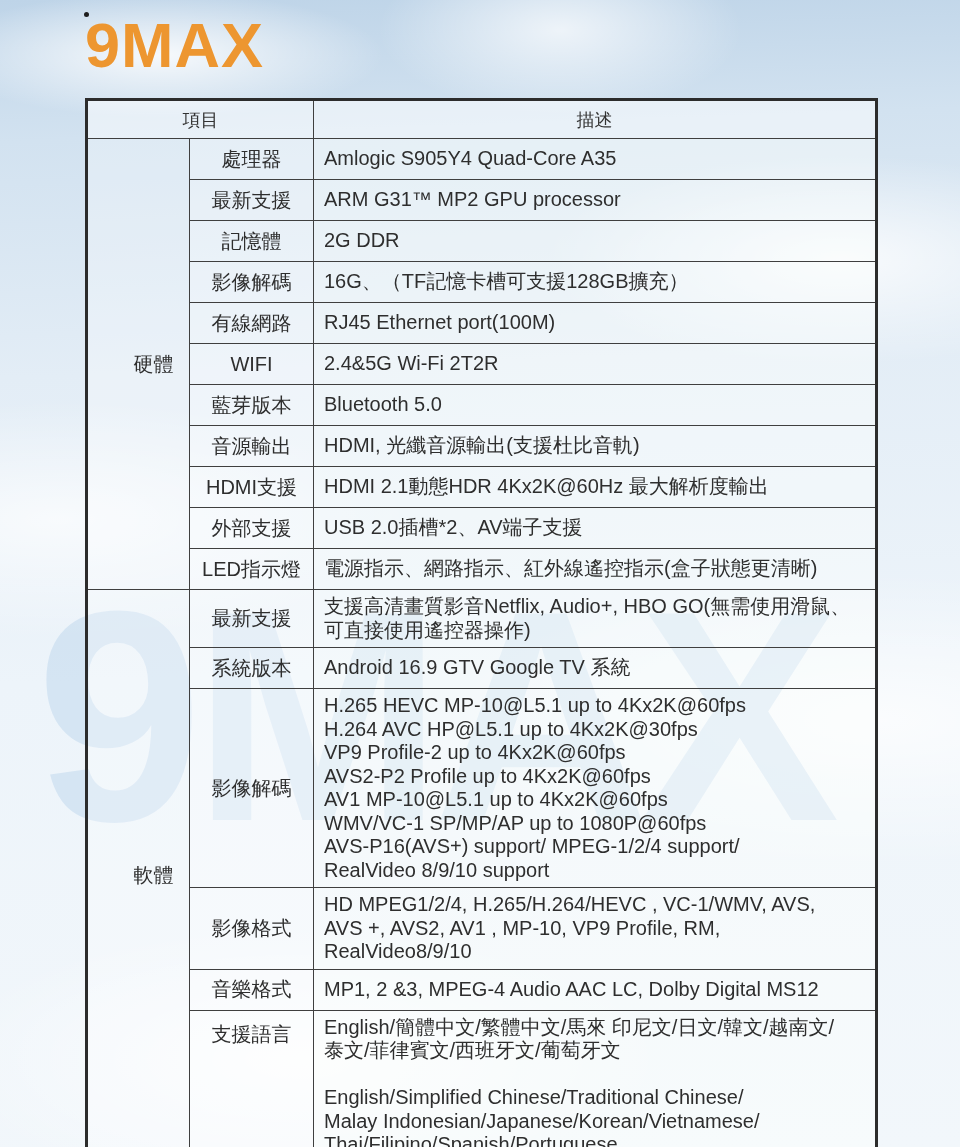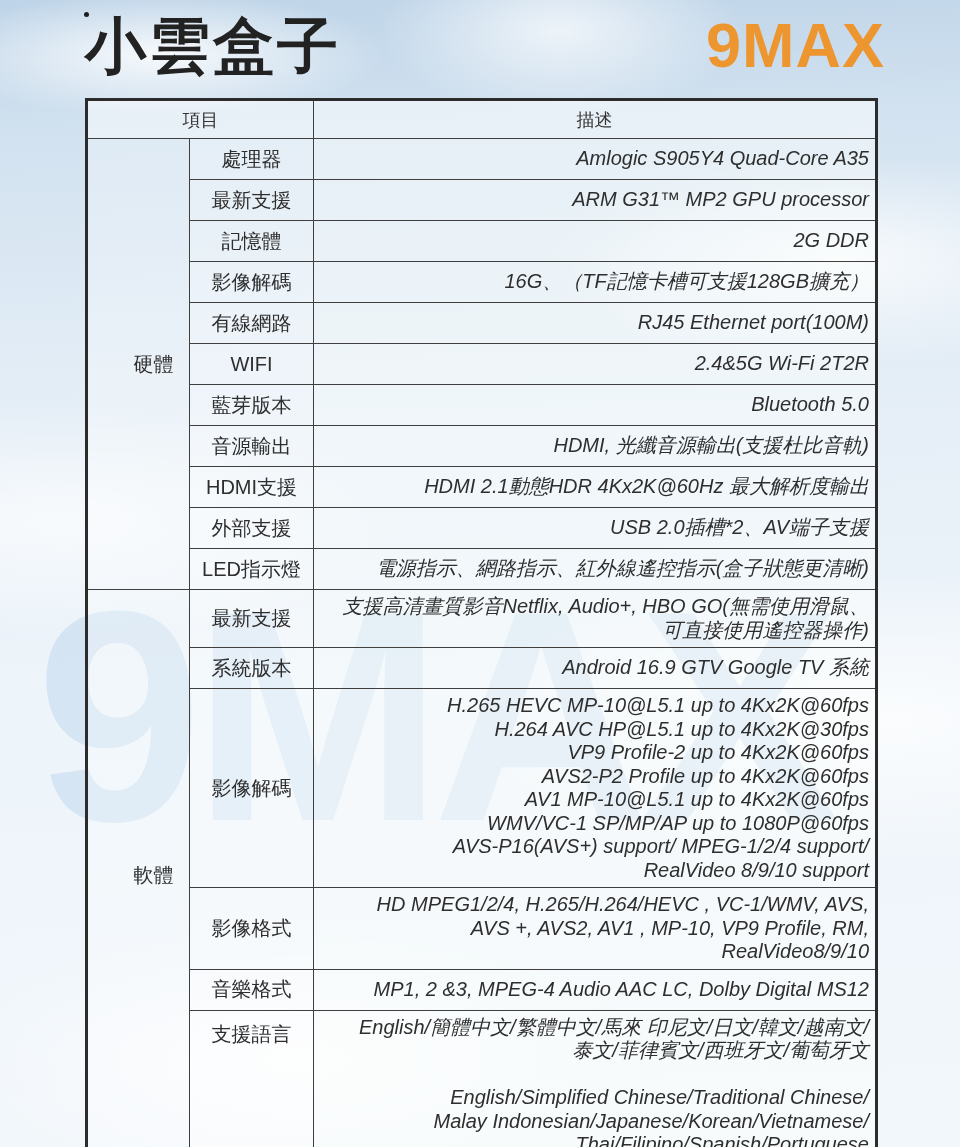--- a/index.html
+++ b/index.html
@@ -55,34 +55,33 @@
   }
   .spec tbody tr{height:41px;}
   tr.h60{height:60px;} tr.h40{height:40px;} tr.h194{height:194px;} tr.h58{height:58px;} tr.h135{height:135px;}
   td.group{
     text-align:center;vertical-align:middle;background:rgba(255,255,255,0.28);padding-left:36px;
   }
   td.lbl{text-align:center;vertical-align:middle;}
   td.lbl.bold{font-weight:normal;}
   td.lbl.top{vertical-align:top;padding-top:10px;}
   td.val{
-    text-align:right;vertical-align:middle;padding:5px 6px 5px 10px;
-    white-space:pre-line;line-height:23.5px;background:rgba(252,254,252,0.45);font-style:italic;
+    text-align:left;vertical-align:middle;padding:5px 6px 5px 10px;
+    white-space:pre-line;line-height:23.5px;background:rgba(252,254,252,0.45);
   }
 </style>
 </head>
 <body>
 
 <div class="page">
   <div class="clouds"></div>
   <div class="watermark">9MAX</div>
   <div class="dot"></div>
 
   <div class="masthead">
-    <div class="brand">小雲盒子</div>
     <div class="model">9MAX</div>
   </div>
 
   <table class="spec">
     <colgroup>
         <col style="width:103px">
         <col style="width:124px">
         <col>
       </colgroup>
     <thead>

